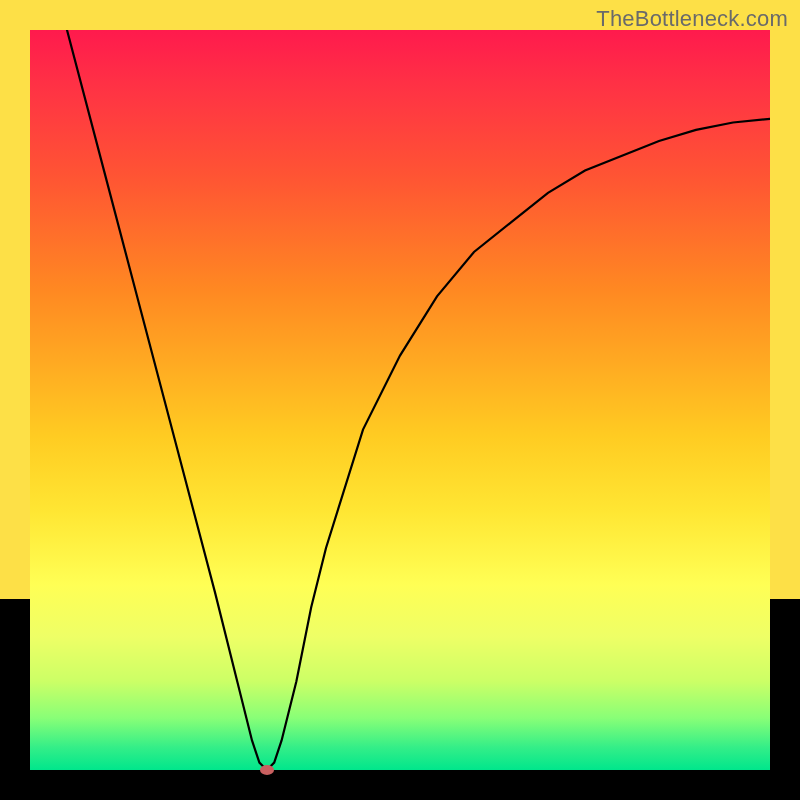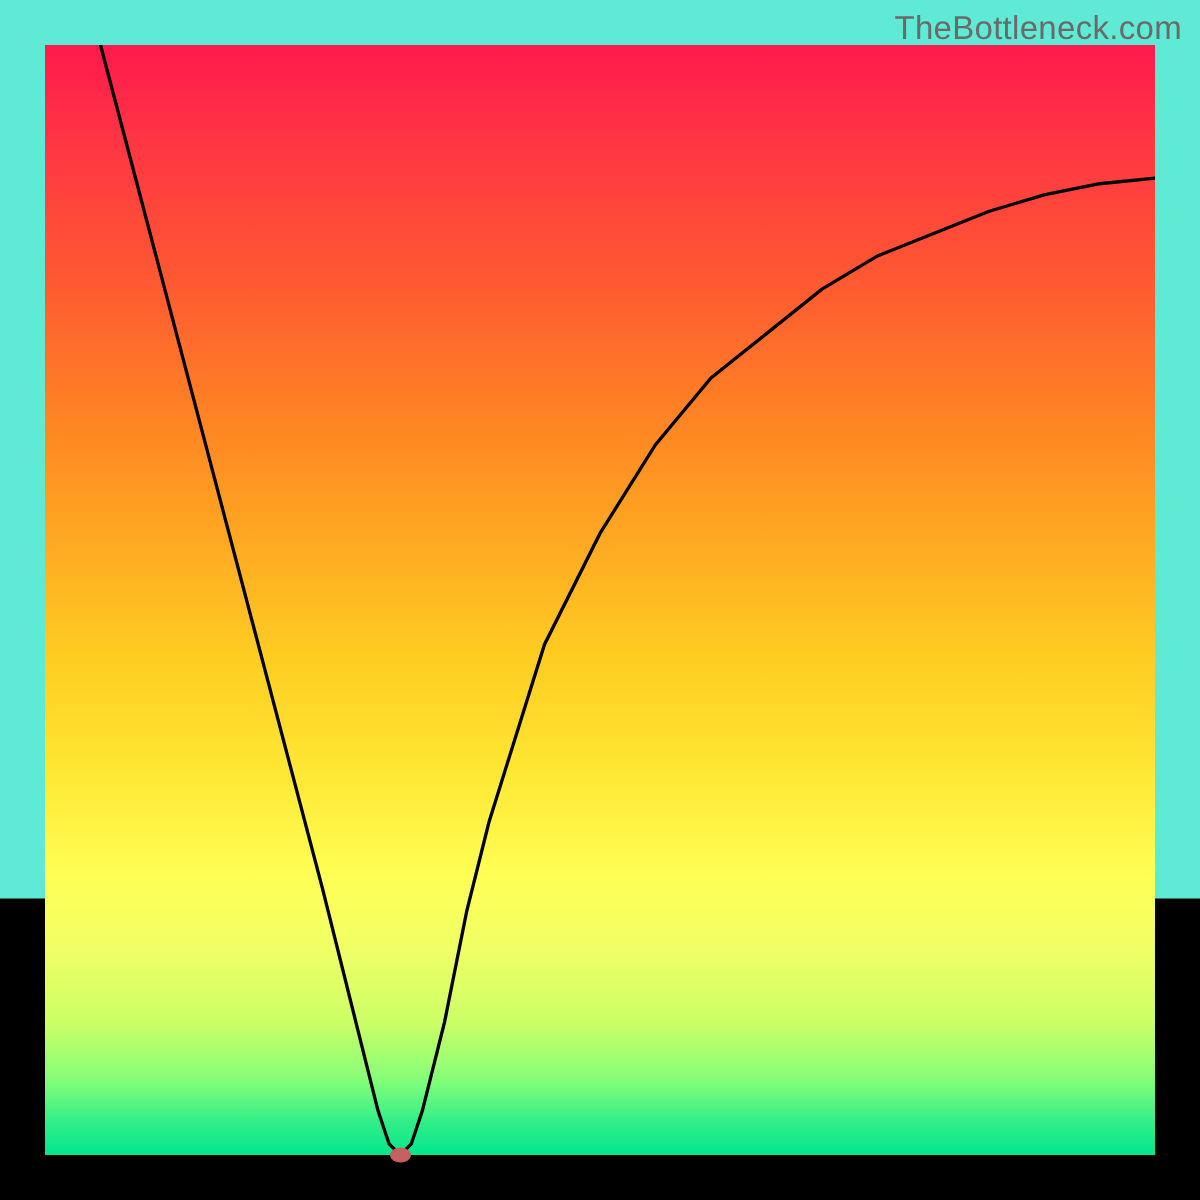--- a/index.html
+++ b/index.html
@@ -1,21 +1,21 @@
 <!DOCTYPE html>
 <html><head>
 <meta charset="utf-8">
 <style>
   * { margin: 0; padding: 0; box-sizing: border-box; }
   html, body { width: 800px; height: 800px; overflow: hidden; background: #000; }
   .frame {
     position: relative;
     width: 800px;
     height: 599px;
-    background: #5eead4;
+    background: #fde047;
   }
   .plot-area {
     position: absolute;
     left: 30px;
     top: 30px;
     width: 740px;
     height: 740px;
     background: linear-gradient(to bottom,
       #ff1a4d 0%,
       #ff3344 8%,

